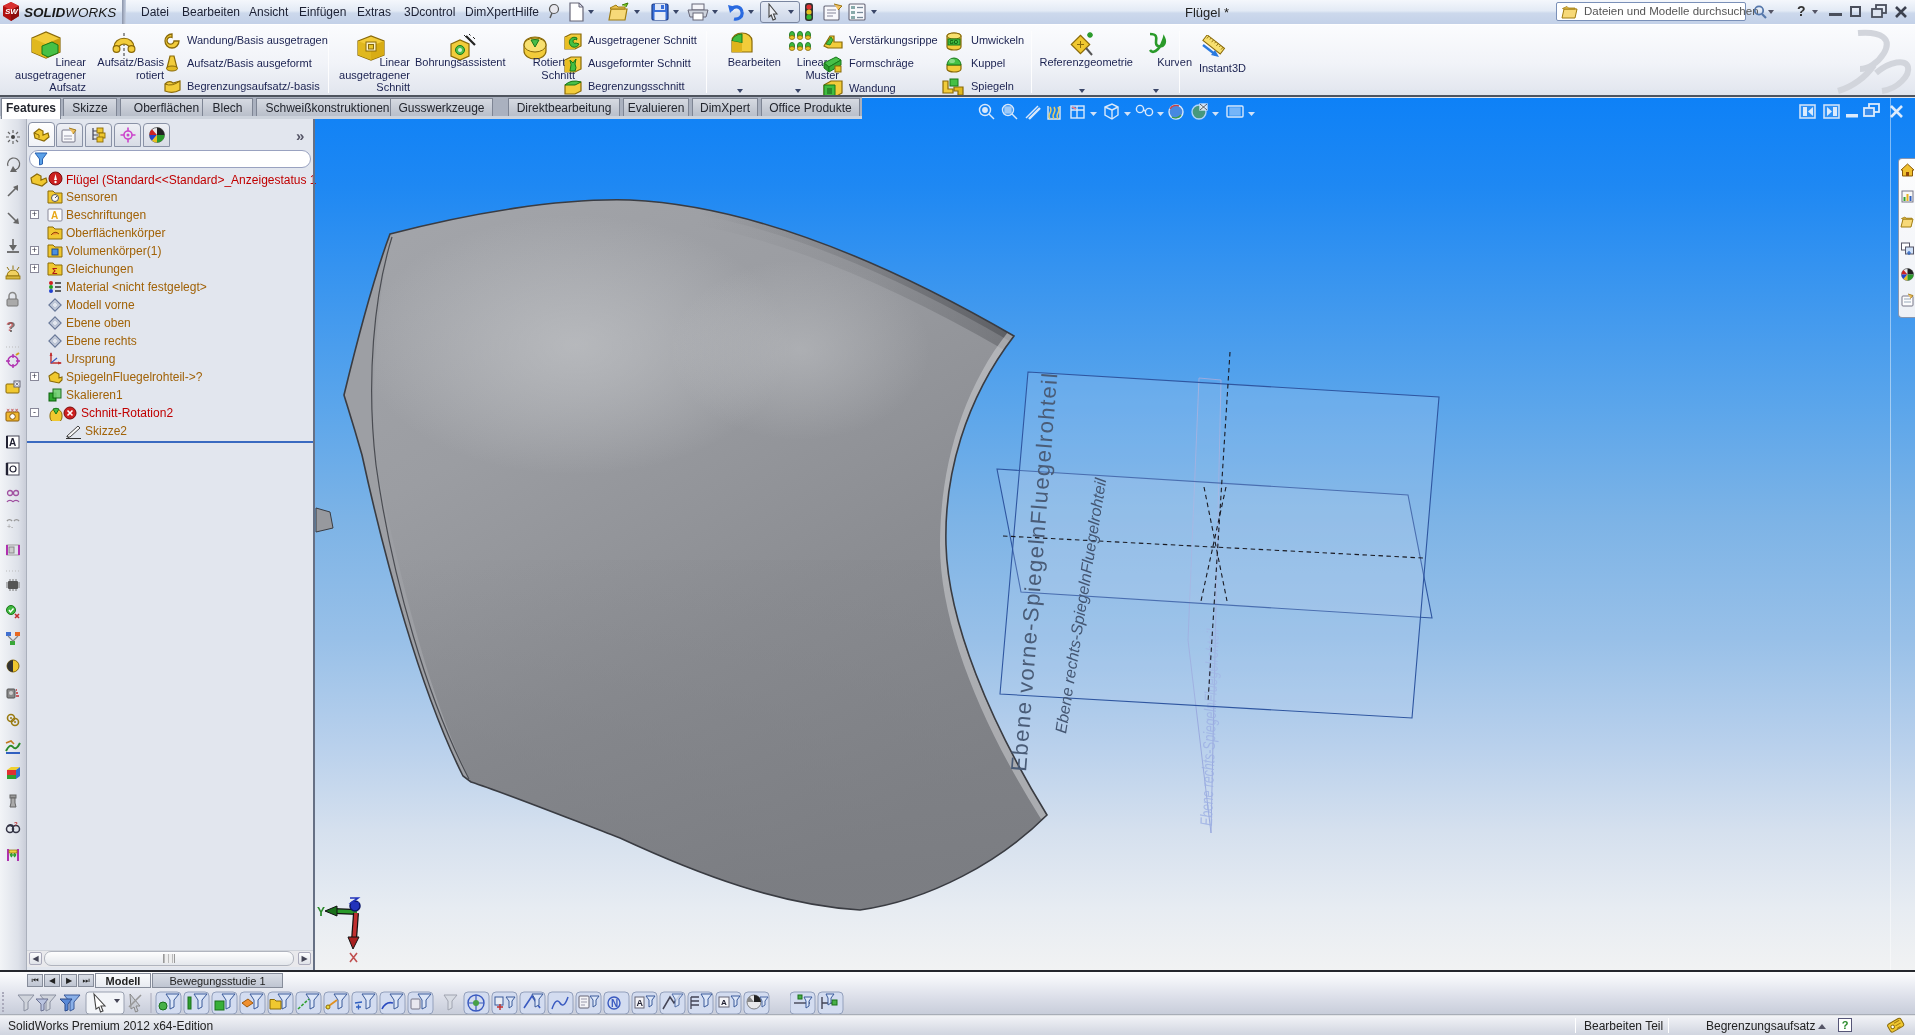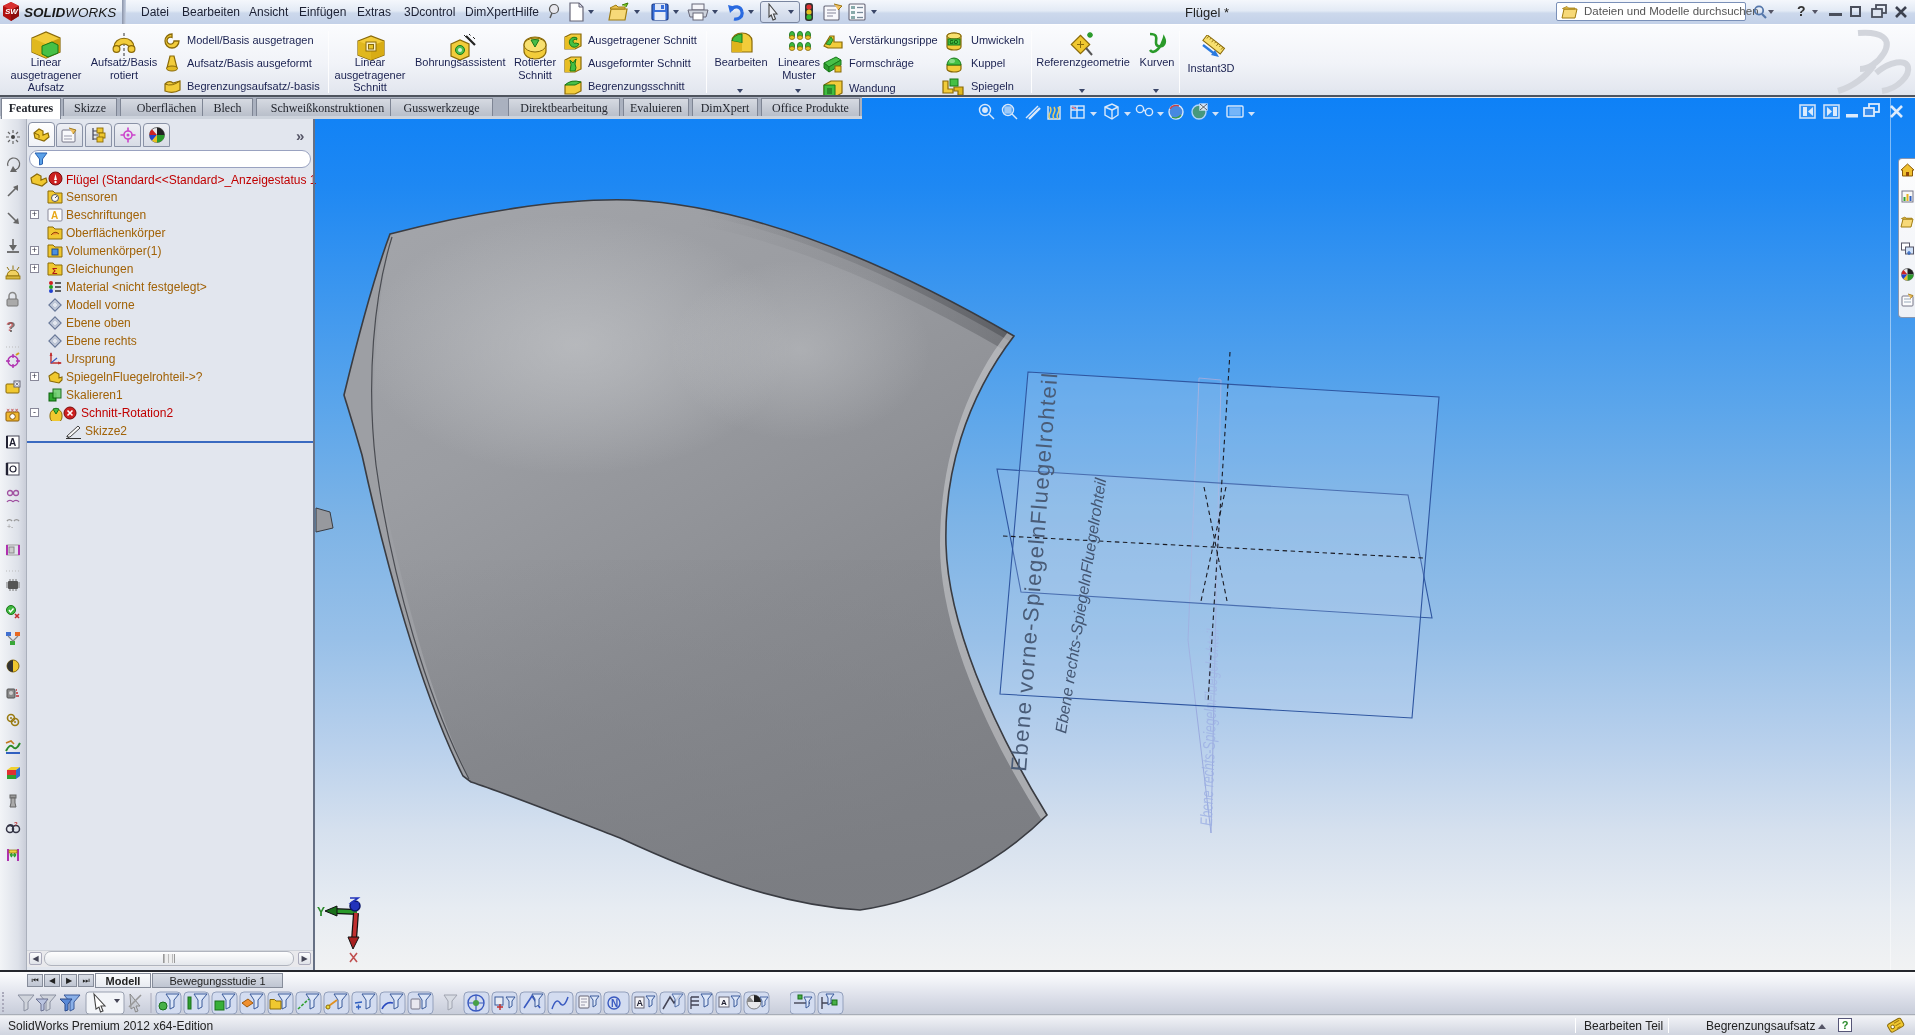--- a/index.html
+++ b/index.html
@@ -7,28 +7,28 @@
 #root{position:relative;width:1915px;height:1035px;background:#e4e7ee;}
 
 
 #titlebar{left:0;top:0;width:1915px;height:24px;background:linear-gradient(180deg,#f4f7fc 0%,#e3eaf5 45%,#ccd8ec 55%,#c3d1e8 100%);}
 .menu{font-size:12px;color:#1c2033;line-height:24px;}
 #wtitle{font-size:13px;color:#222;}
 
 
 #ribbon{left:0;top:24px;width:1915px;height:72px;background:linear-gradient(180deg,#fbfcfe 0%,#f1f3f8 55%,#e4e8f0 90%,#dfe3ec 100%);border-top:1px solid #fff;}
 .rsep{position:absolute;top:6px;width:1px;height:62px;background:#c2c6d2;border-right:1px solid #fdfdfe;}
-.rlbl{position:absolute;font-size:11px;color:#1a2150;text-align:center;line-height:12.5px;}
+.rlbl{position:absolute;font-size:11px;color:#1a2150;text-align:right;line-height:12.5px;}
 .rlbl2{position:absolute;font-size:11px;color:#1a2150;white-space:nowrap;}
 .caret{position:absolute;width:0;height:0;border-left:3.5px solid transparent;border-right:3.5px solid transparent;border-top:4px solid #3a4668;}
 
 
 #tabline{left:0;top:95px;width:1915px;height:2px;background:#4e545e;}
 #tabrow{left:0;top:97px;width:862px;height:22px;background:#aab1bf;}
-.tab{position:absolute;top:1px;height:19px;background:linear-gradient(180deg,#d6dae2,#b9bfca);border:1px solid #7e8594;font-size:12px;color:#23262e;text-align:center;line-height:18px;font-family:Liberation Serif, serif;}
+.tab{position:absolute;top:1px;height:19px;background:linear-gradient(180deg,#d6dae2,#b9bfca);border:1px solid #7e8594;font-size:12px;color:#23262e;text-align:center;line-height:18px;}
 .tabact{background:#fff;border-bottom:none;height:21px;font-weight:bold;z-index:3;}
 #tabrow-strip{left:0;top:116px;width:862px;height:3px;background:#cdd3dc;}
 
 
 #viewport{left:315px;top:98px;width:1600px;height:872px;background:linear-gradient(180deg,#0e81f7 0%,#1e88f3 10%,#3b96ef 22%,#5aa5eb 35%,#7cb3e6 48%,#98c0e8 62%,#b8d0ec 74%,#d5e0ee 84%,#e7ecf2 93%,#f1f2f3 100%);}
 
 #leftstrip{left:0;top:119px;width:27px;height:851px;background:linear-gradient(90deg,#f2f4f7,#dde1e9 70%,#c9cdd8);border-right:1px solid #aab0bc;}
 #panel{left:27px;top:119px;width:286px;height:851px;background:#e2e6ee;}
 #splitbar{left:313px;top:119px;width:2px;height:851px;background:#667084;}
 .titm{position:absolute;font-size:12px;color:#a16207;white-space:nowrap;}
@@ -358,21 +358,21 @@
   <svg class="abs" style="left:108px;top:8px" width="32" height="26" viewBox="0 0 32 26">
     <line x1="16" y1="0" x2="16" y2="26" stroke="#333" stroke-width="1" stroke-dasharray="3,2"></line>
     <path d="M6 14 A8 7 0 0 1 26 14 L22 17 A5 5 0 0 0 10 17 Z" fill="#f2cc3a" stroke="#8a6a08" stroke-width="1.2"></path>
     <circle cx="8.5" cy="16" r="3.4" fill="#f2cc3a" stroke="#8a6a08" stroke-width="1.2"></circle>
     <circle cx="23.5" cy="16" r="3.4" fill="#f2cc3a" stroke="#8a6a08" stroke-width="1.2"></circle>
   </svg>
   <div class="rlbl" style="left:84px;top:31px;width:80px">Aufsatz/Basis<br>rotiert</div>
   <svg class="abs" style="left:163px;top:7px" width="18" height="17" viewBox="0 0 18 17">
         <path d="M9 2 A7 7 0 1 0 16 9 L11 9 A3.5 3.5 0 1 1 9 5.5 Z" fill="#f2cc3a" stroke="#8a6a08" stroke-width="1.3"></path>
       </svg>
-  <div class="rlbl2" style="left:187px;top:9px">Modell/Basis ausgetragen</div>
+  <div class="rlbl2" style="left:187px;top:9px">Wandung/Basis ausgetragen</div>
   <svg class="abs" style="left:163px;top:30px" width="18" height="17" viewBox="0 0 18 17">
         <path d="M7 1 L11 1 L14 13 A6 2.5 0 0 1 4 13 Z" fill="#f2cc3a" stroke="#8a6a08" stroke-width="1.2"></path>
         <ellipse cx="9" cy="13.5" rx="5.5" ry="2.5" fill="#e2ba20" stroke="#8a6a08" stroke-width="1"></ellipse>
       </svg>
   <div class="rlbl2" style="left:187px;top:32px">Aufsatz/Basis ausgeformt</div>
   <svg class="abs" style="left:163px;top:53px" width="19" height="17" viewBox="0 0 19 17">
         <path d="M2 6 Q6 2 10 5 L17 3 L17 12 Q10 16 2 13 Z" fill="#f2cc3a" stroke="#8a6a08" stroke-width="1.2"></path>
         <path d="M2 6 Q9 9 17 3" fill="none" stroke="#8a6a08" stroke-width="1"></path>
       </svg>
   <div class="rlbl2" style="left:187px;top:55px">Begrenzungsaufsatz/-basis</div>

